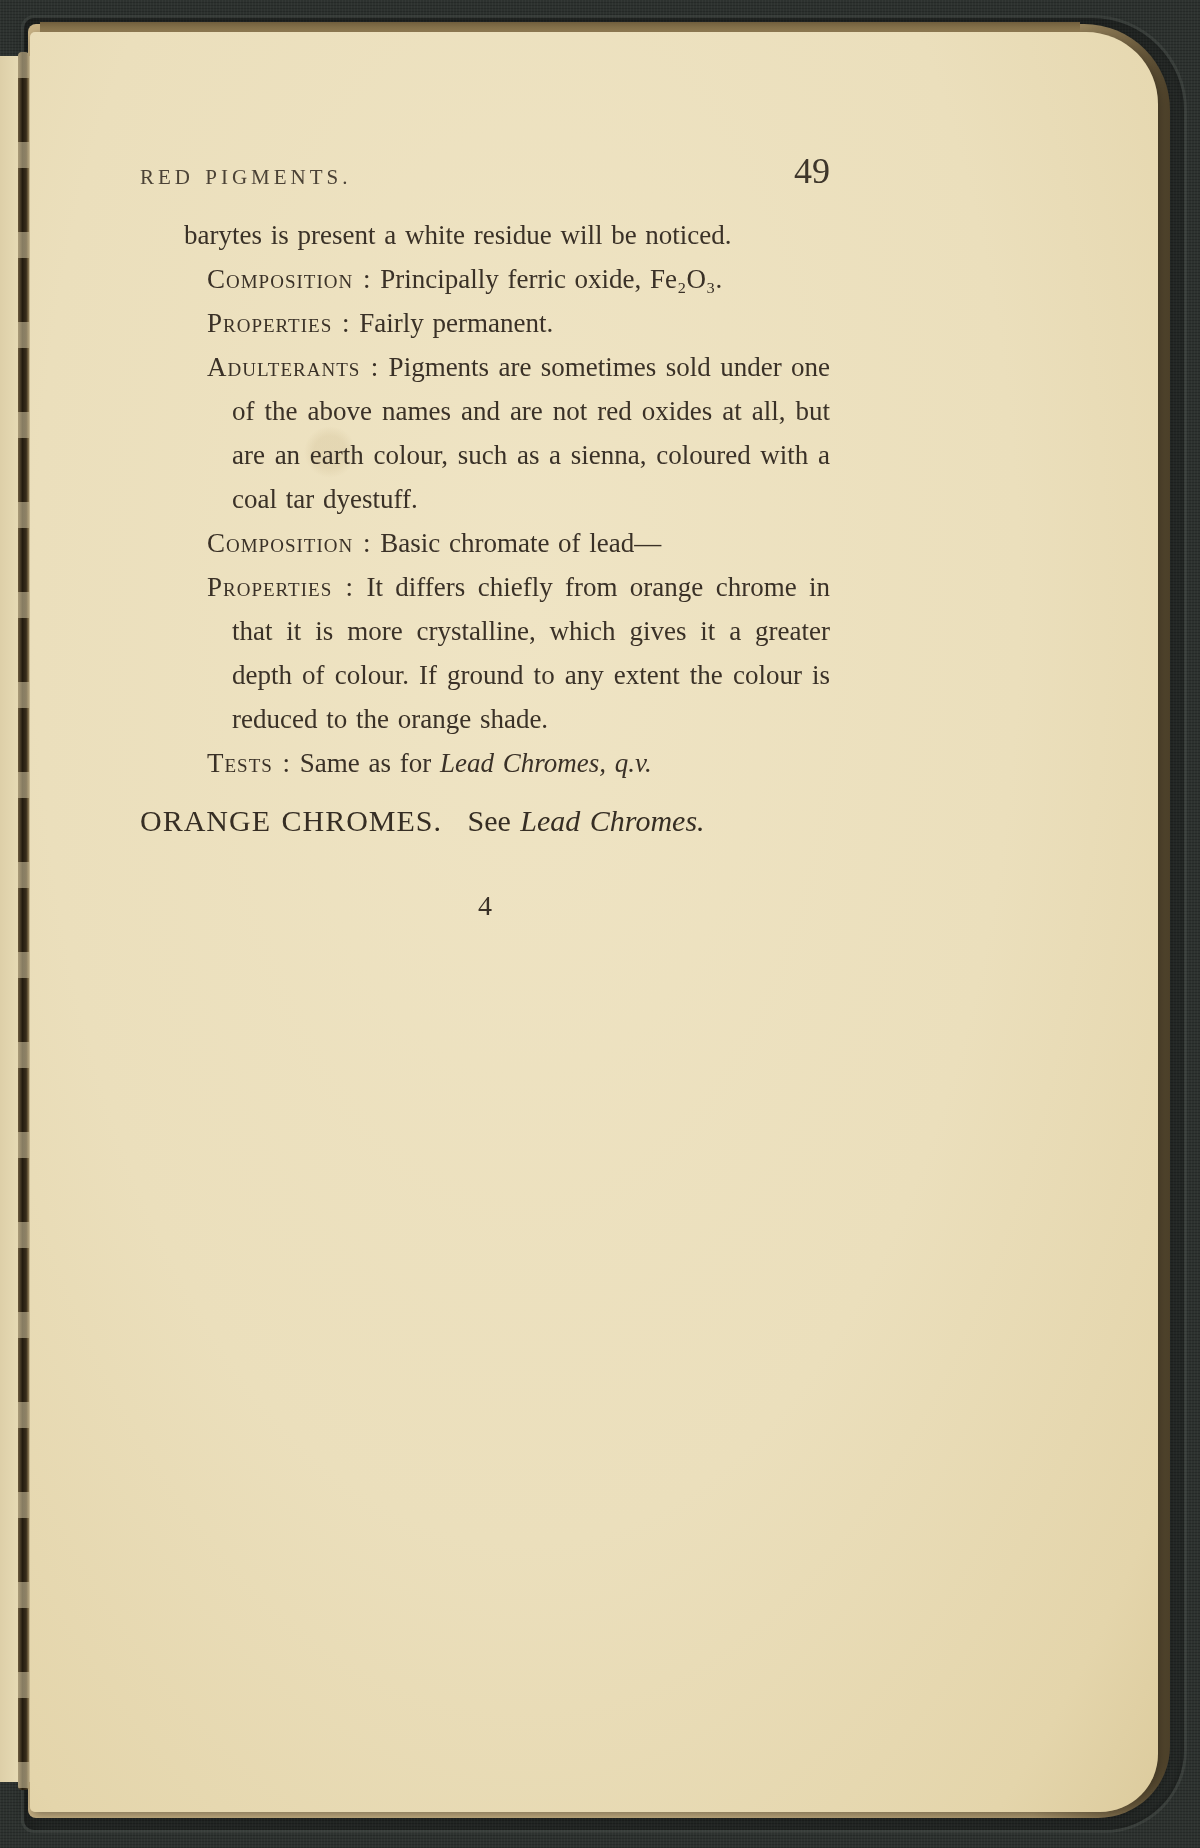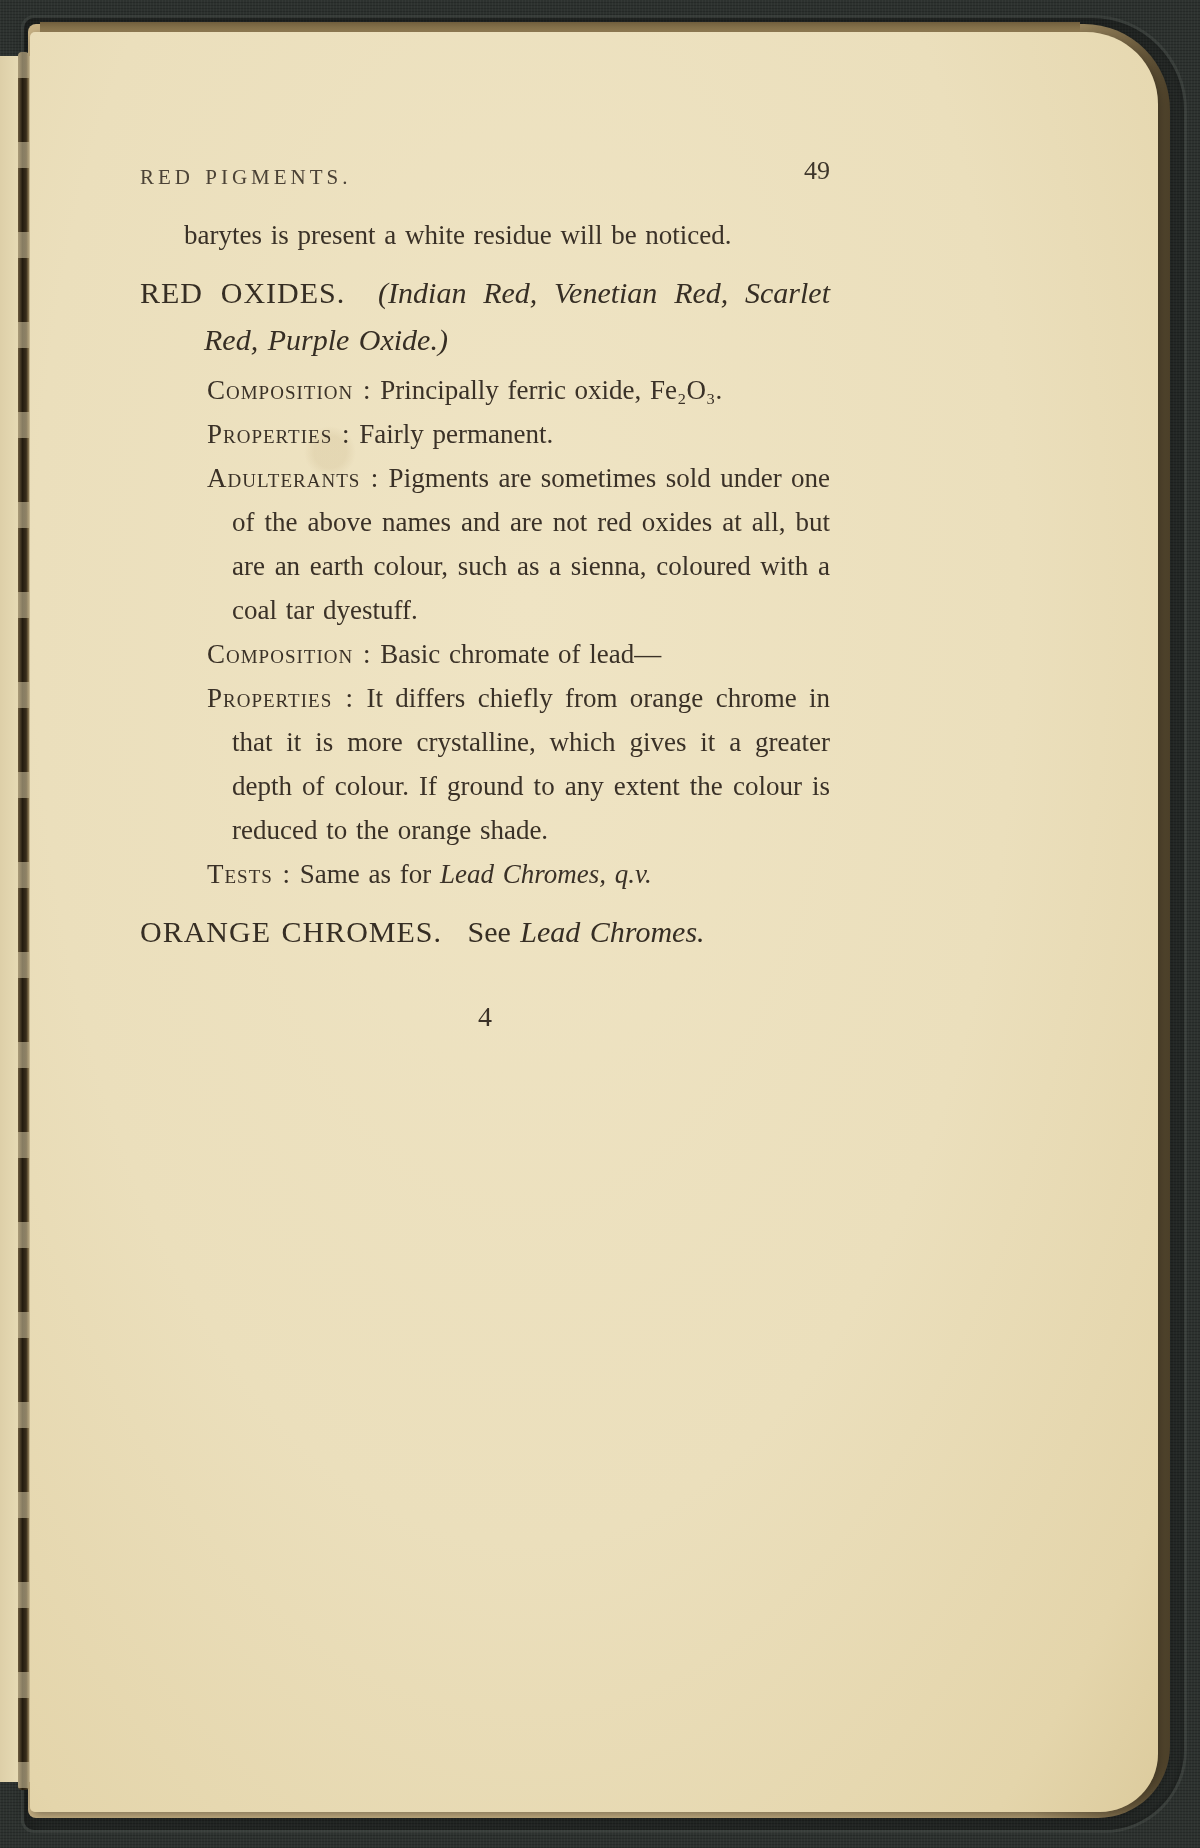--- a/index.html
+++ b/index.html
@@ -35,21 +35,21 @@
        radial-gradient(circle at 300px 420px, rgba(150,120,60,.10) 0 16px, rgba(0,0,0,0) 26px),
        radial-gradient(ellipse at 44% 32%, #efe4c4 0%, #ebdfbc 55%, #e4d5ab 88%, #dccb9d 100%);
      box-shadow:2px 3px 10px rgba(0,0,0,.35);
      color:var(--ink,#3a3127);}
   
   .textblock{position:absolute;left:110px;top:123px;width:690px;
      font-size:27px;line-height:44px;word-spacing:2px;}
   .running-row{position:relative;height:44px;}
   .running-head{position:absolute;left:0;right:74px;text-align:left;
      font-size:21px;letter-spacing:4px;color:#4b4236;}
-  .page-number{position:absolute;right:0;top:-6px;font-size:26px;color:#3e362b;}
+  .page-number{position:absolute;right:0;top:-6px;font-size:36px;color:#3e362b;}
   p{margin:0;text-align:justify;}
   .cont{margin:14px 0 0 44px;width:598px;}
   .entry-head{margin:12px 0 5px 0;padding-left:64px;text-indent:-64px;
      font-size:30px;line-height:47px;color:#362e24;}
   .entry-head .title{letter-spacing:1px;margin-right:16px;}
   .item{padding-left:92px;text-indent:-64px;}
   .lbl{font-variant:small-caps;letter-spacing:1px;margin-left:39px;}
   .it{font-style:italic;}
   .formula{text-align:center;}
   .sig{text-align:center;margin-top:40px;font-size:28px;}
@@ -68,24 +68,20 @@
   <div class="page">
     <div class="textblock">
 
       <div class="running-row">
         <div class="running-head">RED PIGMENTS.</div>
         <div class="page-number">49</div>
       </div>
 
       <p class="cont">barytes is present a white residue will be noticed.</p>
 
-      <p class="entry-head">
-        <span class="title">RED OXIDES.</span>
-        <span class="it">(Indian Red, Venetian Red, Scarlet Red, Purple Oxide.)</span>
-      </p>
 
       <p class="item">
         <span class="lbl">Composition :</span>
         <span>Principally ferric oxide, Fe₂O₃.</span>
       </p>
       <p class="item">
         <span class="lbl">Properties :</span>
         <span>Fairly permanent.</span>
       </p>
       <p class="item">

